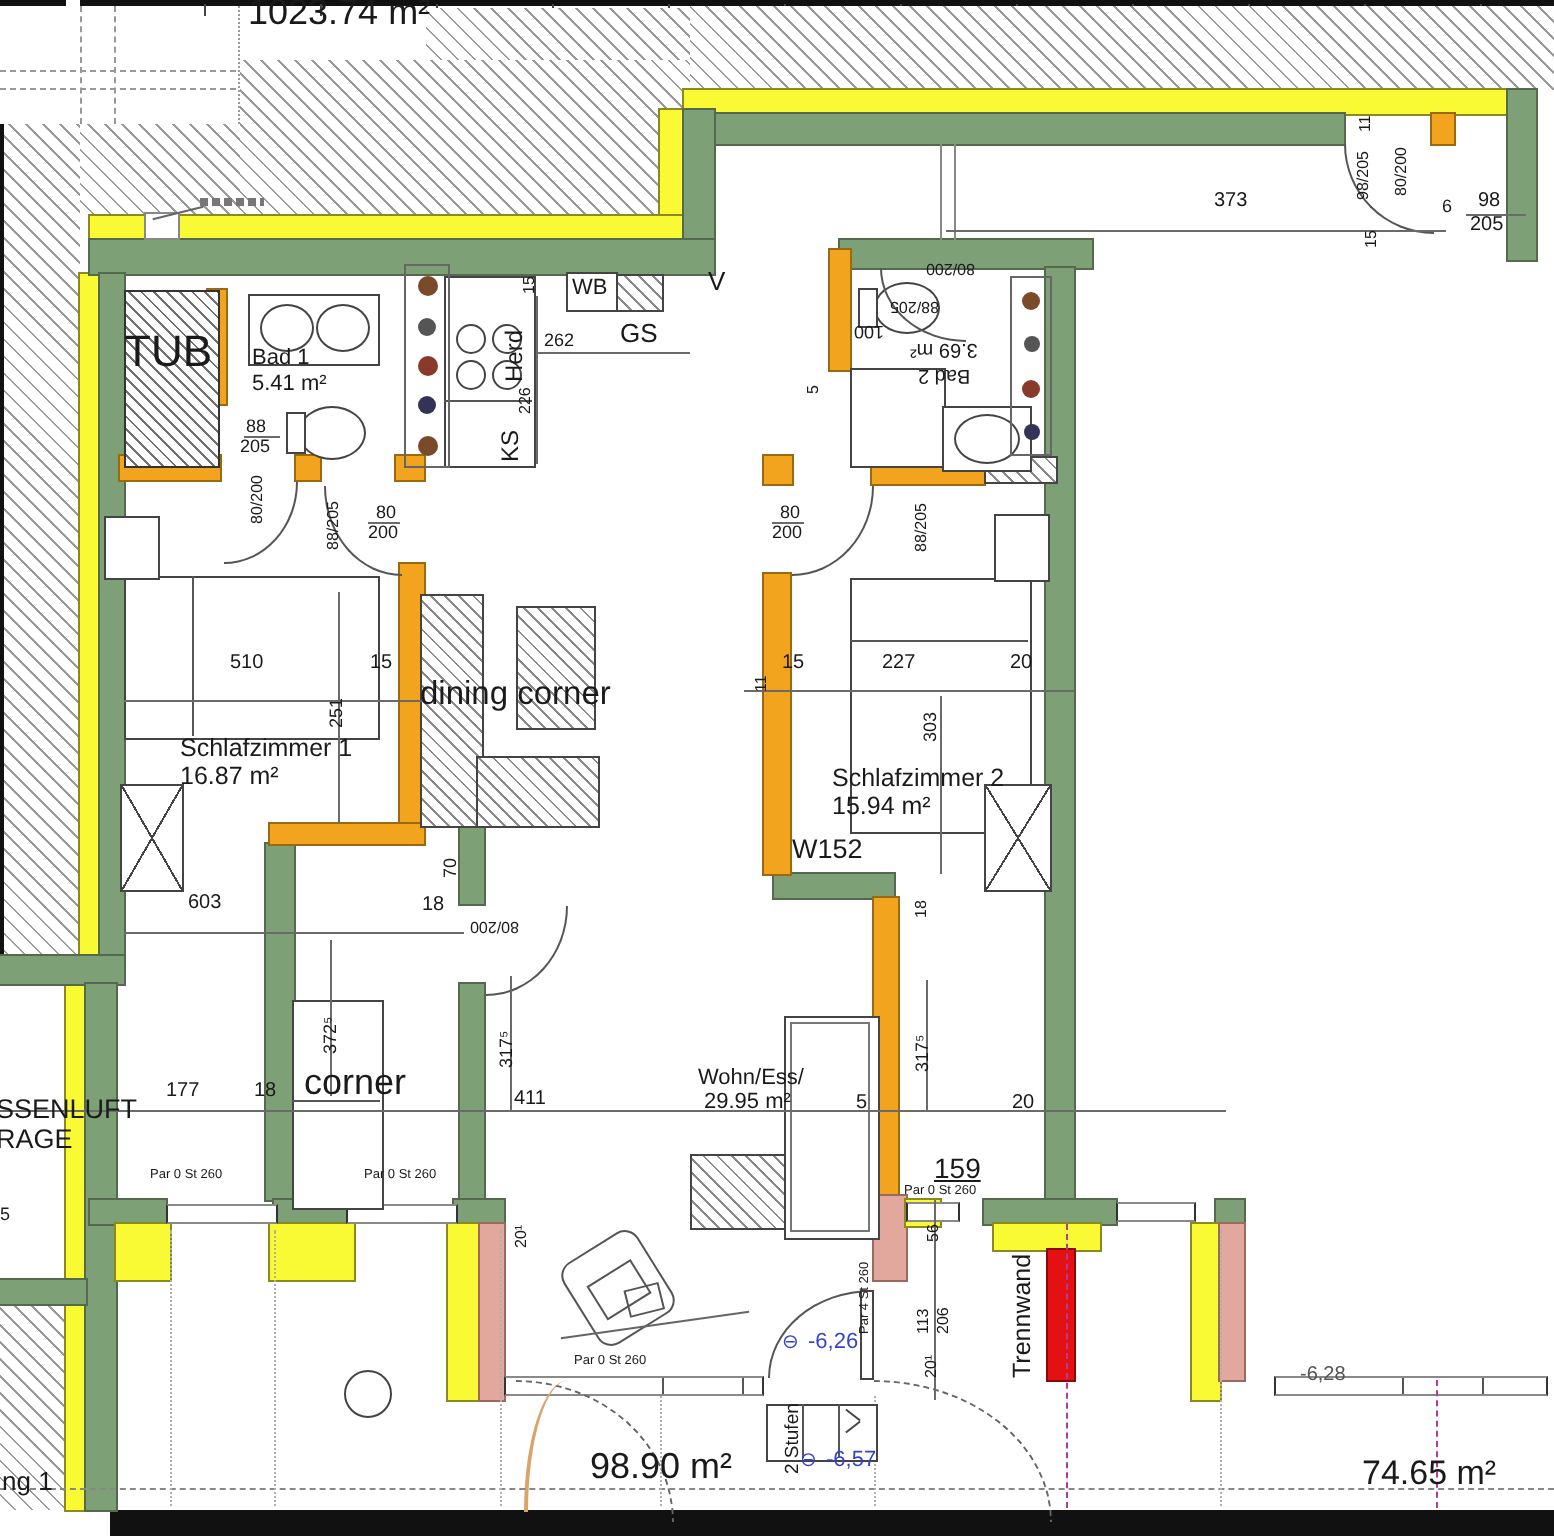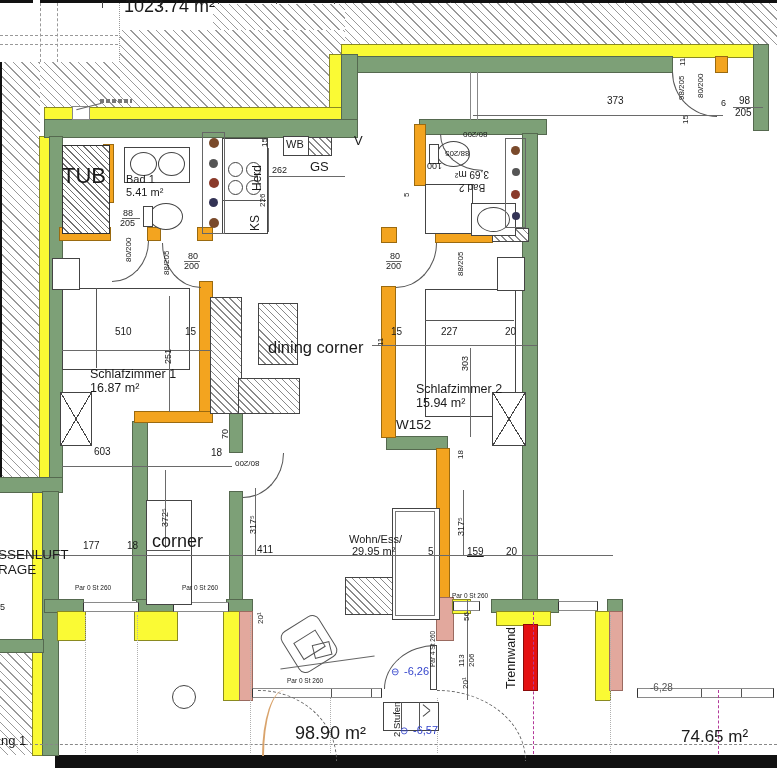--- a/index.html
+++ b/index.html
@@ -238,21 +238,21 @@
       <span class="lbl r90" style="left: 251px; top: 191px; font-size: 12px;">Herd</span>
       <span class="lbl r90" style="left: 249px; top: 231px; font-size: 12px;">KS</span>
       <span class="lbl" style="left: 354px; top: 134px; font-size: 13px;">V</span>
       <span class="lbl r180" style="left: 455px; top: 169px; font-size: 10px;">3.69 m²</span>
       <span class="lbl r180" style="left: 459px; top: 182px; font-size: 10px;">Bad 2</span>
       <span class="lbl" style="left: 90px; top: 368px; font-size: 12.5px;">Schlafzimmer 1</span>
       <span class="lbl" style="left: 90px; top: 382px; font-size: 12.5px;">16.87 m²</span>
       <span class="lbl" style="left: 416px; top: 383px; font-size: 12.5px;">Schlafzimmer 2</span>
       <span class="lbl" style="left: 416px; top: 397px; font-size: 12.5px;">15.94 m²</span>
       <span class="lbl" style="left: 396px; top: 418px; font-size: 13.5px;">W152</span>
-      <span class="lbl" style="left: 226px; top: 339px; font-size: 16.5px; padding-left: 42px;">dining corner</span>
+      <span class="lbl" style="left: 210px; top: 339px; font-size: 16.5px;">dining corner</span>
       <span class="lbl" style="left: 152px; top: 532px; font-size: 18px;">corner</span>
       <span class="lbl" style="left: 349px; top: 534px; font-size: 11px;">Wohn/Ess/</span>
       <span class="lbl" style="left: 352px; top: 546px; font-size: 11px;">29.95 m²</span>
       <span class="lbl" style="left: -2px; top: 548px; font-size: 13.5px;">SSENLUFT</span>
       <span class="lbl" style="left: -2px; top: 563px; font-size: 13.5px;">RAGE</span>
       <span class="lbl r90" style="left: 505px; top: 689px; font-size: 12.5px;">Trennwand</span>
       <span class="lbl r90" style="left: 392px; top: 737px; font-size: 9.5px;">2 Stufen</span>
       <span class="lbl" style="left: 295px; top: 724px; font-size: 18px;">98.90 m²</span>
       <span class="lbl" style="left: 681px; top: 728px; font-size: 17px;">74.65 m²</span>
       <span class="lbl" style="left: 1px; top: 734px; font-size: 13px;">ng 1</span>
@@ -292,21 +292,21 @@
       <span class="lbl" style="left: 211px; top: 448px; font-size: 10px;">18</span>
       <span class="lbl r90" style="left: 161px; top: 527px; font-size: 9px;">372⁵</span>
       <span class="lbl" style="left: 83px; top: 541px; font-size: 10px;">177</span>
       <span class="lbl" style="left: 127px; top: 541px; font-size: 10px;">18</span>
       <span class="lbl" style="left: 257px; top: 545px; font-size: 10px;">411</span>
       <span class="lbl r90" style="left: 221px; top: 439px; font-size: 9px;">70</span>
       <span class="lbl r180" style="left: 235px; top: 459px; font-size: 8px;">80/200</span>
       <span class="lbl r90" style="left: 249px; top: 534px; font-size: 9px;">317⁵</span>
       <span class="lbl r90" style="left: 257px; top: 624px; font-size: 8px;">20¹</span>
       <span class="lbl" style="left: 428px; top: 547px; font-size: 10px;">5</span>
-      <span class="lbl" style="left: 467px; top: 547px; font-size: 10px; text-decoration: underline;">159</span>
+      <span class="lbl" style="left: 467px; top: 577px; font-size: 14px; text-decoration: underline;">159</span>
       <span class="lbl" style="left: 506px; top: 547px; font-size: 10px;">20</span>
       <span class="lbl r90" style="left: 457px; top: 536px; font-size: 9px;">317⁵</span>
       <span class="lbl r90" style="left: 463px; top: 621px; font-size: 8px;">56</span>
       <span class="lbl r90" style="left: 458px; top: 667px; font-size: 8px;">113</span>
       <span class="lbl r90" style="left: 468px; top: 667px; font-size: 8px;">206</span>
       <span class="lbl r90" style="left: 462px; top: 689px; font-size: 8px;">20¹</span>
       <span class="lbl" style="left: 391px; top: 327px; font-size: 10px;">15</span>
       <span class="lbl" style="left: 441px; top: 327px; font-size: 10px;">227</span>
       <span class="lbl" style="left: 505px; top: 327px; font-size: 10px;">20</span>
       <span class="lbl r90" style="left: 377px; top: 346px; font-size: 8px;">11</span>

